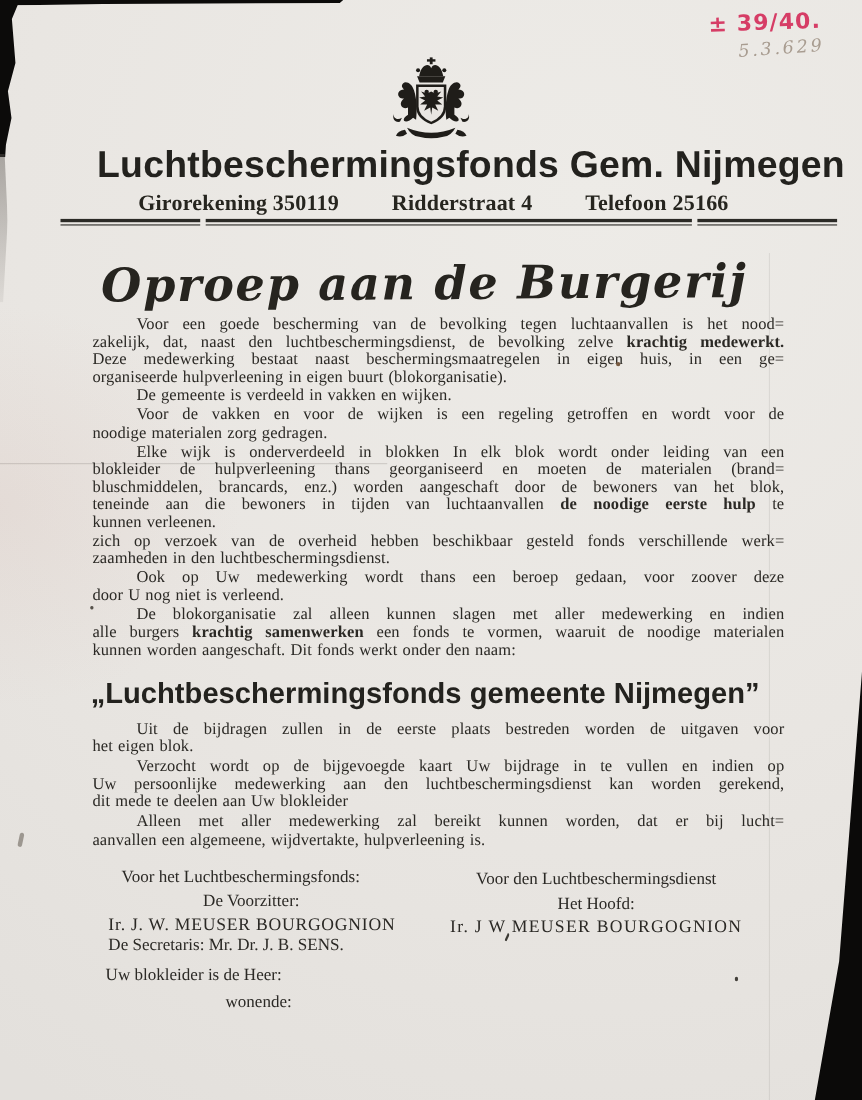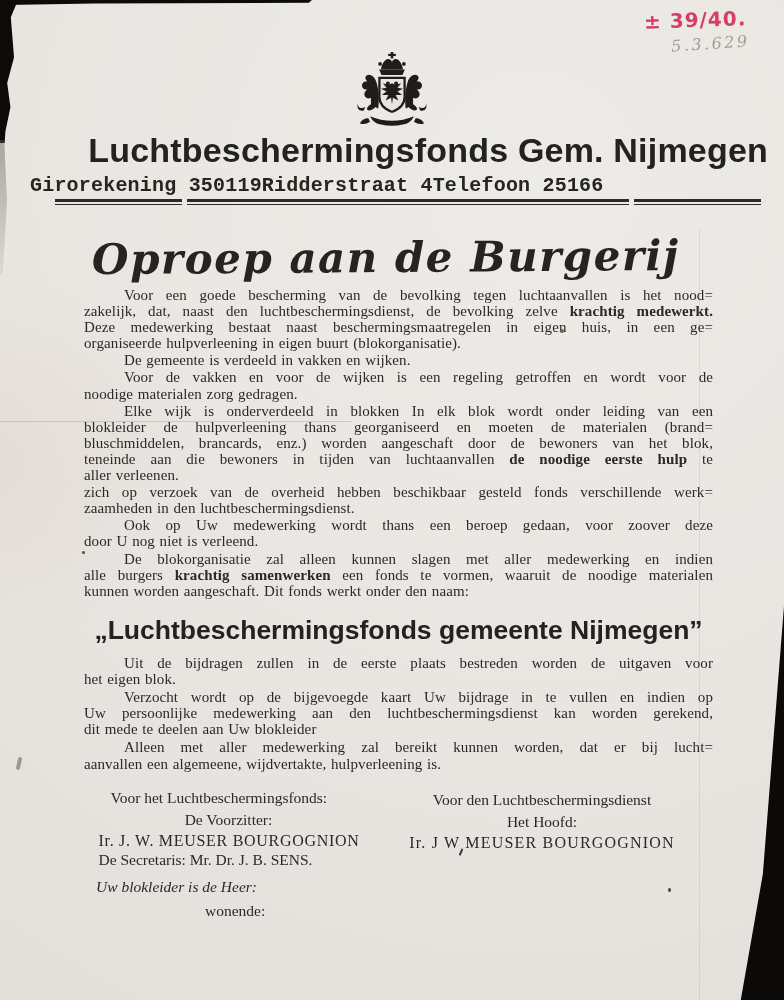--- a/index.html
+++ b/index.html
@@ -26,55 +26,55 @@
   .annot-red{position:absolute;left:644px;top:8px;font-family:"DejaVu Sans",sans-serif;
     font-weight:bold;font-size:20px;color:var(--red,#d63d66);transform:rotate(-2deg);letter-spacing:1px;}
   .annot-pencil{position:absolute;left:671px;top:34px;font-family:"DejaVu Serif",serif;font-style:italic;
     font-size:16px;color:var(--pencil,#a89c90);transform:rotate(-4deg);letter-spacing:2.5px;}
   
   .crest{position:absolute;left:337px;top:52px;width:110px;height:88px;}
   .lh-title{position:absolute;left:0;right:16px;top:131px;text-align:right;
     font-family:"Liberation Sans",sans-serif;font-weight:bold;font-size:34px;
     letter-spacing:0.2px;color:#23221e;}
   .lh-contact{position:absolute;left:30px;right:26px;top:174px;display:flex;
-    justify-content:flex-start;font-family:Liberation Mono, monospace;
-    font-weight:bold;font-size:20px;letter-spacing:0.2px;color:#26251f;}
+    justify-content:center;font-family:Liberation Serif, serif;
+    font-weight:bold;font-size:20px;letter-spacing:0.2px;color:#26251f;gap:48px;}
   .lh-rule{position:absolute;left:55px;top:199px;width:706px;display:flex;gap:5px;}
   .lh-rule span{display:block;height:2.2px;border-top:3.5px solid #2b2a26;border-bottom:1.6px solid #2b2a26;}
   .lh-rule .s1{width:127px}.lh-rule .s2{width:442px}.lh-rule .s3{flex:1}
   
   .script-heading{position:absolute;left:92px;top:233px;font-family:"DejaVu Serif",serif;
     font-style:italic;font-weight:bold;font-size:42px;letter-spacing:1.5px;color:#26241f;
     transform:rotate(-0.4deg);}
   
   .bodytext{position:absolute;left:84px;width:629px;font-size:15px;line-height:16.1px;
     letter-spacing:0.1px;word-spacing:0.8px;color:#2b2925;}
   #body-before{top:287px}
   #body-after{top:655px}
   .para{margin-bottom:1px}
   #body-after .para{margin-bottom:2px}
   .bline.just{text-align:justify;text-align-last:justify;}
   .bline.first{text-indent:40px;}
   .bold{font-weight:bold;margin-top:13px;}
   
-  .fund-headline{position:absolute;left:84px;width:629px;top:615px;text-align:center;
+  .fund-headline{position:absolute;left:72px;width:629px;top:615px;text-align:center;
     font-family:"Liberation Sans",sans-serif;font-weight:bold;font-size:26.5px;
     color:#23221e;white-space:nowrap;}
   
   .signatures{position:absolute;left:84px;top:789px;width:630px;display:flex;
     justify-content:center;font-size:15.5px;color:#2b2925;}
   .sig-left{width:286px;}
   .sig-left .org{padding-left:12px;margin-bottom:4px;}
   .sig-left .role{text-align:center;padding-right:26px;margin-bottom:3px;}
   .sig-right{width:315px;text-align:center;padding-top:2px;}
   .sig-right .role{margin:4px 0 3px 0;}
   .sig-name{font-size:16px;letter-spacing:0.7px;margin-bottom:1px;}
   .sig-right .sig-name{letter-spacing:1.2px;}
   
-  .blokleider{position:absolute;left:96px;top:878px;font-size:15.5px;font-style:italic;}
+  .blokleider{position:absolute;left:96px;top:878px;font-size:15.5px;}
   .wonende{position:absolute;left:205px;top:902px;font-size:15.5px;}
   
   .mark-apostrophe{position:absolute;left:459px;top:848px;width:4px;height:8px;background:#3c3a34;
     clip-path:polygon(60% 0,100% 18%,45% 100%,0 88%);transform:rotate(6deg);}
   .speck-dot{position:absolute;left:668px;top:888px;width:3px;height:4px;background:#43403a;border-radius:50%;}
   .mark-left{position:absolute;left:17px;top:757px;width:4px;height:13px;background:#8f8a83;
     transform:rotate(12deg);border-radius:2px;opacity:.85;}
   .speck-brown{position:absolute;left:560px;top:329px;width:4px;height:4px;background:#7a5c42;border-radius:50%;}
   .speck-small{position:absolute;left:82px;top:551px;width:2.5px;height:3px;background:#56524b;border-radius:50%;}
 </style>
@@ -148,21 +148,21 @@
       </div>
       <div class="para">
         <div class="bline first just"><span>Voor de vakken en voor de wijken is een regeling getroffen en wordt voor de</span></div>
         <div class="bline"><span>noodige materialen zorg gedragen.</span></div>
       </div>
       <div class="para">
         <div class="bline first just"><span>Elke wijk is onderverdeeld in blokken  In elk blok wordt onder leiding van een</span></div>
         <div class="bline just"><span>blokleider de hulpverleening thans georganiseerd en moeten de materialen (brand=</span></div>
         <div class="bline just"><span>bluschmiddelen, brancards, enz.) worden aangeschaft door de bewoners van het blok,</span></div>
         <div class="bline just"><span>teneinde aan die bewoners in tijden van luchtaanvallen </span><span class="bold">de noodige eerste hulp</span><span> te</span></div>
-        <div class="bline"><span>aller verleenen.</span></div>
+        <div class="bline"><span>kunnen verleenen.</span></div>
       </div>
       <div class="para">
         <div class="bline just"><span>zich op verzoek van de overheid hebben beschikbaar gesteld fonds verschillende werk=</span></div>
         <div class="bline"><span>zaamheden in den luchtbeschermingsdienst.</span></div>
       </div>
       <div class="para">
         <div class="bline first just"><span>Ook op Uw medewerking wordt thans een beroep gedaan, voor zoover deze</span></div>
         <div class="bline"><span>door U nog niet is verleend.</span></div>
       </div>
       <div class="para">

